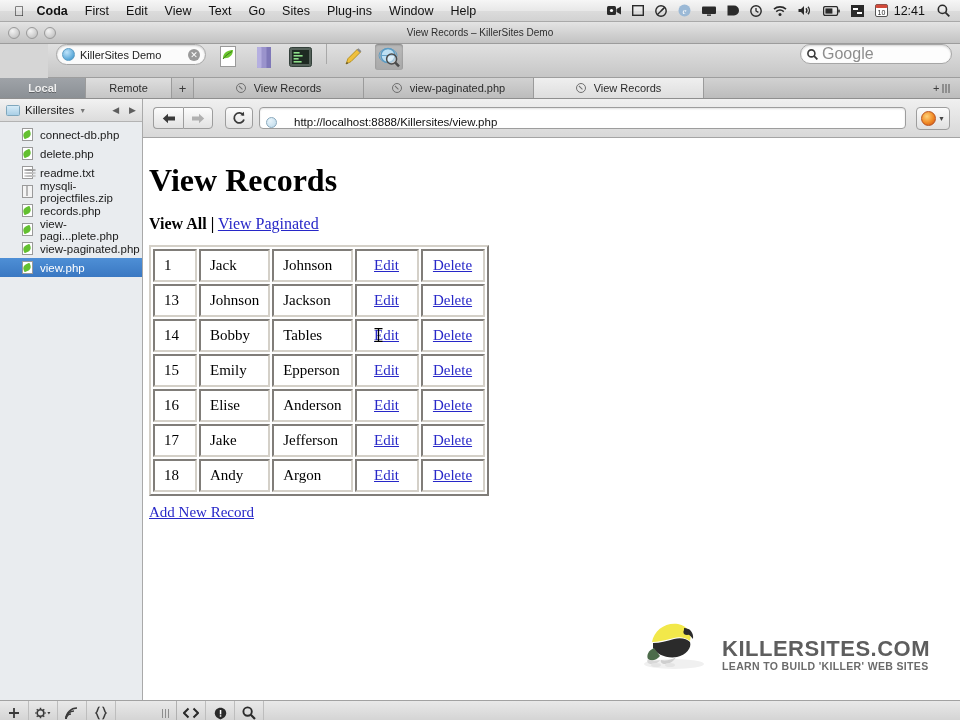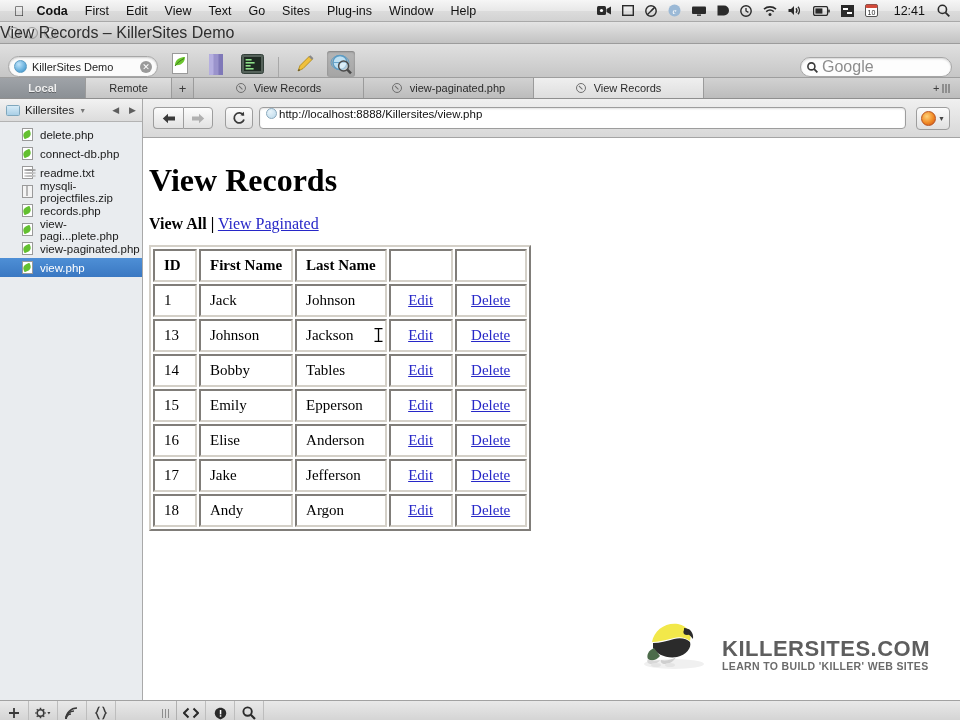--- a/index.html
+++ b/index.html
@@ -17,46 +17,46 @@
     background:linear-gradient(to bottom,#f6f6f6 0%,#e8e8e8 50%,#dcdcdc 51%,#d2d2d2 100%);
     border-bottom:1px solid #a9a9a9;
     display:flex;align-items:center;padding:0 8px;
     font-size:12.5px;color:#111;
   }
   .menubar .apple{font-size:14px;margin:0 12px 0 6px;line-height:1;}
   .menubar .mitem{margin-right:17px;white-space:nowrap;text-align:center;}
   .menubar .mitem.bold{font-weight:bold;}
   .menubar .spacer{flex:1;}
   .menubar .sysicon{margin-left:11px;display:flex;align-items:center;color:#2a2a2a;}
-  .menubar .clock{margin-left:16px;font-size:12.5px;color:#111;}
+  .menubar .clock{margin-left:6px;font-size:12.5px;color:#111;}
   .menubar .searchglass{margin-left:12px;margin-right:2px;}
 
   
   .window{position:absolute;top:22px;left:0;width:960px;height:698px;background:#d6d6d6;}
 
   .titlebar{
     height:22px;width:100%;box-sizing:border-box;
     background:linear-gradient(to bottom,#e4e4e4,#c2c2c2);
     border-bottom:1px solid #9c9c9c;
     display:flex;align-items:center;position:relative;
   }
   .traffic{display:flex;gap:6px;margin-left:8px;}
   .tl{width:12px;height:12px;border-radius:50%;
       background:radial-gradient(circle at 35% 30%,#f3f3f3,#c9c9c9 70%,#a8a8a8);
       border:1px solid #9a9a9a;box-sizing:border-box;}
   .wtitle{
-    position:absolute;left:0;right:0;
-    font-size:16px;color:#2e2e2e;font-weight:500;pointer-events:none;
+    position:absolute;left:0;right:0;text-align:center;
+    font-size:10px;color:#2e2e2e;font-weight:500;pointer-events:none;
   }
 
   .toolbar{
     height:34px;box-sizing:border-box;
     background:linear-gradient(to bottom,#e0e0e0,#c6c6c6);
     border-bottom:1px solid #9e9e9e;
-    display:flex;align-items:flex-end;padding:0 8px;gap:8px;
+    display:flex;align-items:flex-start;padding:0 8px;gap:8px;margin-left:48px;
   }
   .sitefield{
     width:150px;height:21px;border-radius:11px;background:#fbfbfb;
     border:1px solid #a6a6a6;box-shadow:inset 0 1px 2px rgba(0,0,0,.18);
     display:flex;align-items:center;padding:0 5px;box-sizing:border-box;font-size:11px;color:#222;
   }
   .sitefield .glob{width:13px;height:13px;border-radius:50%;
     background:radial-gradient(circle at 35% 30%,#bfe4fb,#5aa8d8 70%,#2e7fb4);
     border:1px solid #5d9dc4;box-sizing:border-box;margin-right:5px;flex:none;}
   .sitefield .lbl{flex:1;white-space:nowrap;overflow:hidden;}
@@ -137,21 +137,21 @@
   }
   .navbtn{width:30px;height:22px;border:1px solid #9d9d9d;box-sizing:border-box;
     background:linear-gradient(to bottom,#fcfcfc,#e2e2e2);
     display:flex;align-items:center;justify-content:center;color:#3a3a3a;font-size:13px;}
   .navbtn.l{border-radius:4px 0 0 4px;border-right:none;}
   .navbtn.r{border-radius:0 4px 4px 0;color:#ababab;}
   .reloadbtn{width:28px;height:22px;border:1px solid #9d9d9d;border-radius:4px;box-sizing:border-box;
     background:linear-gradient(to bottom,#fcfcfc,#e2e2e2);
     display:flex;align-items:center;justify-content:center;color:#3a3a3a;font-size:14px;margin-left:6px;}
   .urlfield{flex:1;height:22px;border:1px solid #9d9d9d;border-radius:4px;background:#fff;
-    display:flex;align-items:flex-start;padding:0 6px;box-sizing:border-box;gap:2px;
+    display:flex;align-items:flex-end;padding:0 6px;box-sizing:border-box;gap:17px;
     font-size:11.5px;color:#111;box-shadow:inset 0 1px 2px rgba(0,0,0,.12);}
   .urlglob{width:11px;height:11px;border-radius:50%;border:1px solid #8aa9bd;box-sizing:border-box;
     background:radial-gradient(circle at 35% 30%,#e8f4fb,#bcd9ea);flex:none;}
   .browsel{width:34px;height:23px;border:1px solid #9d9d9d;border-radius:4px;box-sizing:border-box;
     background:linear-gradient(to bottom,#fcfcfc,#e0e0e0);
     display:flex;align-items:center;justify-content:center;gap:2px;margin-left:4px;}
   .ffox{width:15px;height:15px;border-radius:50%;
     background:radial-gradient(circle at 38% 34%,#ffd27a,#f08a25 55%,#c9491b);
     border:1px solid #b8511d;box-sizing:border-box;}
   .dncaret{font-size:7px;color:#444;}
@@ -413,28 +413,28 @@
           <span class="navarr">◀</span>
           <span class="navarr">▶</span>
         </div>
 
         <div class="filelist">
           <div class="frow">
             <span class="fic">
                 <span class="pg"></span>
                 <span class="leaf"></span>
               </span>
-            <span>delete.php</span>
+            <span>connect-db.php</span>
           </div>
           <div class="frow">
             <span class="fic">
                 <span class="pg"></span>
                 <span class="leaf"></span>
               </span>
-            <span>connect-db.php</span>
+            <span>delete.php</span>
           </div>
           <div class="frow">
             <span class="fic txt">
                 <span class="pg"></span>
                 <span class="tl"></span>
               </span>
             <span>readme.txt</span>
           </div>
           <div class="frow">
             <span class="fic zip">
@@ -509,27 +509,20 @@
           <h1 class="pagetitle">View Records</h1>
 
           <div class="navline">
             <span class="viewall">View All</span>
             <span class="sep">|</span>
             <a href="#" class="wlink">View Paginated</a>
           </div>
 
           <table class="records">
             <tbody>
-              <tr>
-                <th>ID</th>
-                <th>First Name</th>
-                <th>Last Name</th>
-                <th style="width:42px"></th>
-                <th style="width:50px"></th>
-              </tr>
 
               <tr>
                 <td class="idc">1</td>
                 <td>Jack</td>
                 <td>Johnson</td>
                 <td class="actc"><a href="#" class="wlink">Edit</a></td>
                 <td class="actc"><a href="#" class="wlink">Delete</a></td>
               </tr>
               <tr>
                 <td class="idc">13</td>
@@ -569,20 +562,23 @@
               <tr>
                 <td class="idc">18</td>
                 <td>Andy</td>
                 <td>Argon</td>
                 <td class="actc"><a href="#" class="wlink">Edit</a></td>
                 <td class="actc"><a href="#" class="wlink">Delete</a></td>
               </tr>
             </tbody>
           </table>
 
+          <div class="addnew">
+            <a href="#" class="wlink">Add New Record</a>
+          </div>
 
           <div class="logo">
             <svg width="70" height="58">
               <ellipse cx="34" cy="50" rx="30" ry="5" fill="#f0f0f0"></ellipse>
               <path d="M12 28 C14 16 26 8 38 10 C48 12 52 20 50 27 C46 24 40 22 34 24 C26 26 18 28 12 28 Z" fill="#f2e84a"></path>
               <path d="M13 29 C20 29 27 27 34 25 C41 23 47 25 50 28 C52 34 46 41 37 43 C27 45 16 40 13 34 Z" fill="#2b2b2b"></path>
               <path d="M44 14 C50 14 54 19 53 25 C50 21 46 18 44 17 Z" fill="#2b2b2b"></path>
               <ellipse cx="47" cy="18" rx="3.6" ry="3" fill="#2b2b2b"></ellipse>
               <path d="M14 34 C9 36 6 41 8 45 C11 48 17 46 20 42 Z" fill="#4c6b4a"></path>
               <path d="M36 43 C34 47 30 50 25 50 C22 50 20 48 21 46 C25 47 32 46 36 43 Z" fill="#cfcfcf"></path>

